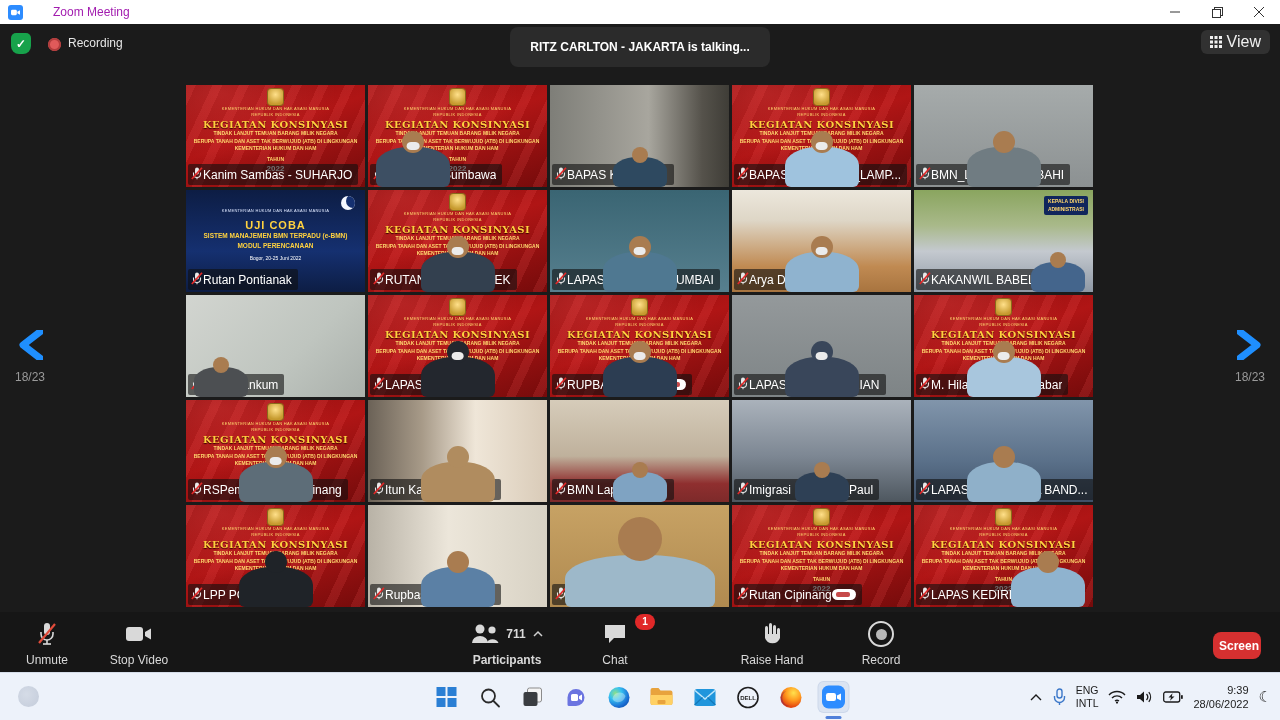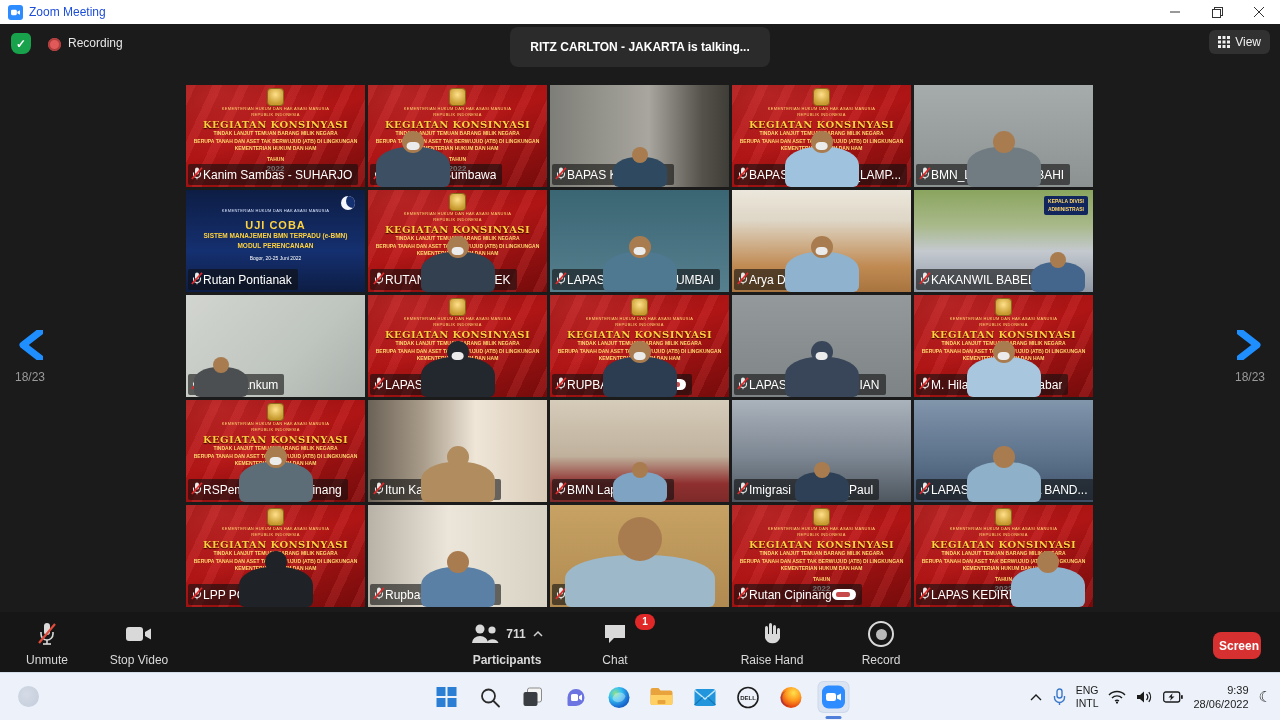--- a/index.html
+++ b/index.html
@@ -4,37 +4,37 @@
 <style>
   html,body{margin:0;padding:0;background:#000;}
   #stage{position:relative;width:1280px;height:720px;overflow:hidden;
          font-family:"Liberation Sans",sans-serif;background:#1b1b1b;}
 
   
   #titlebar{position:absolute;left:0;top:0;width:1280px;height:24px;background:#ffffff;
             display:flex;align-items:center;}
   #titlebar .app-ico{width:15px;height:15px;border-radius:3px;background:#2d8cff;margin:0 6px 0 8px;
                      display:flex;align-items:center;justify-content:center;}
-  #titlebar .ttl{font-size:12px;color:#1d4ed8;}
+  #titlebar .ttl{font-size:12px;color:#a21caf;margin-left:24px;}
   #wincontrols{position:absolute;right:0;top:0;height:24px;display:flex;}
   .wc{width:42px;height:24px;display:flex;align-items:center;justify-content:center;color:#333;}
 
   
   #meetbar{position:absolute;left:0;top:24px;width:1280px;height:48px;}
   #shield{position:absolute;left:11px;top:9px;width:20px;height:21px;background:#17a24b;
           border-radius:5px 5px 8px 8px;display:flex;align-items:center;justify-content:center;
           color:#fff;font-size:12px;font-weight:bold;}
   #recdot{position:absolute;left:48px;top:14px;width:13px;height:13px;border-radius:50%;
           background:#e05a5a;box-shadow:inset 0 0 0 2px #b23d3d;}
   #reclabel{position:absolute;left:68px;top:12px;font-size:12px;color:#e6e6e6;}
   #toast{position:absolute;left:510px;top:3px;width:260px;height:40px;background:#2b2b2b;
          border-radius:8px;display:flex;align-items:center;justify-content:center;
          color:#fff;font-size:12px;font-weight:bold;}
   #viewbtn{position:absolute;right:10px;top:6px;height:24px;padding:0 9px;background:#313131;
-           border-radius:6px;display:flex;align-items:center;gap:5px;color:#f0f0f0;font-size:12px;}
+           border-radius:6px;display:flex;align-items:center;gap:5px;color:#f0f0f0;font-size:16px;}
 
   
   #grid{position:absolute;left:186px;top:85px;display:grid;
         grid-template-columns:repeat(5,179px);grid-auto-rows:102px;gap:3px;}
   .tile{position:relative;background:#000;overflow:hidden;}
 
   
   .slide{position:absolute;inset:0;
      background:
       radial-gradient(120% 120% at 18% 8%, rgba(255,80,80,.30), transparent 55%),

